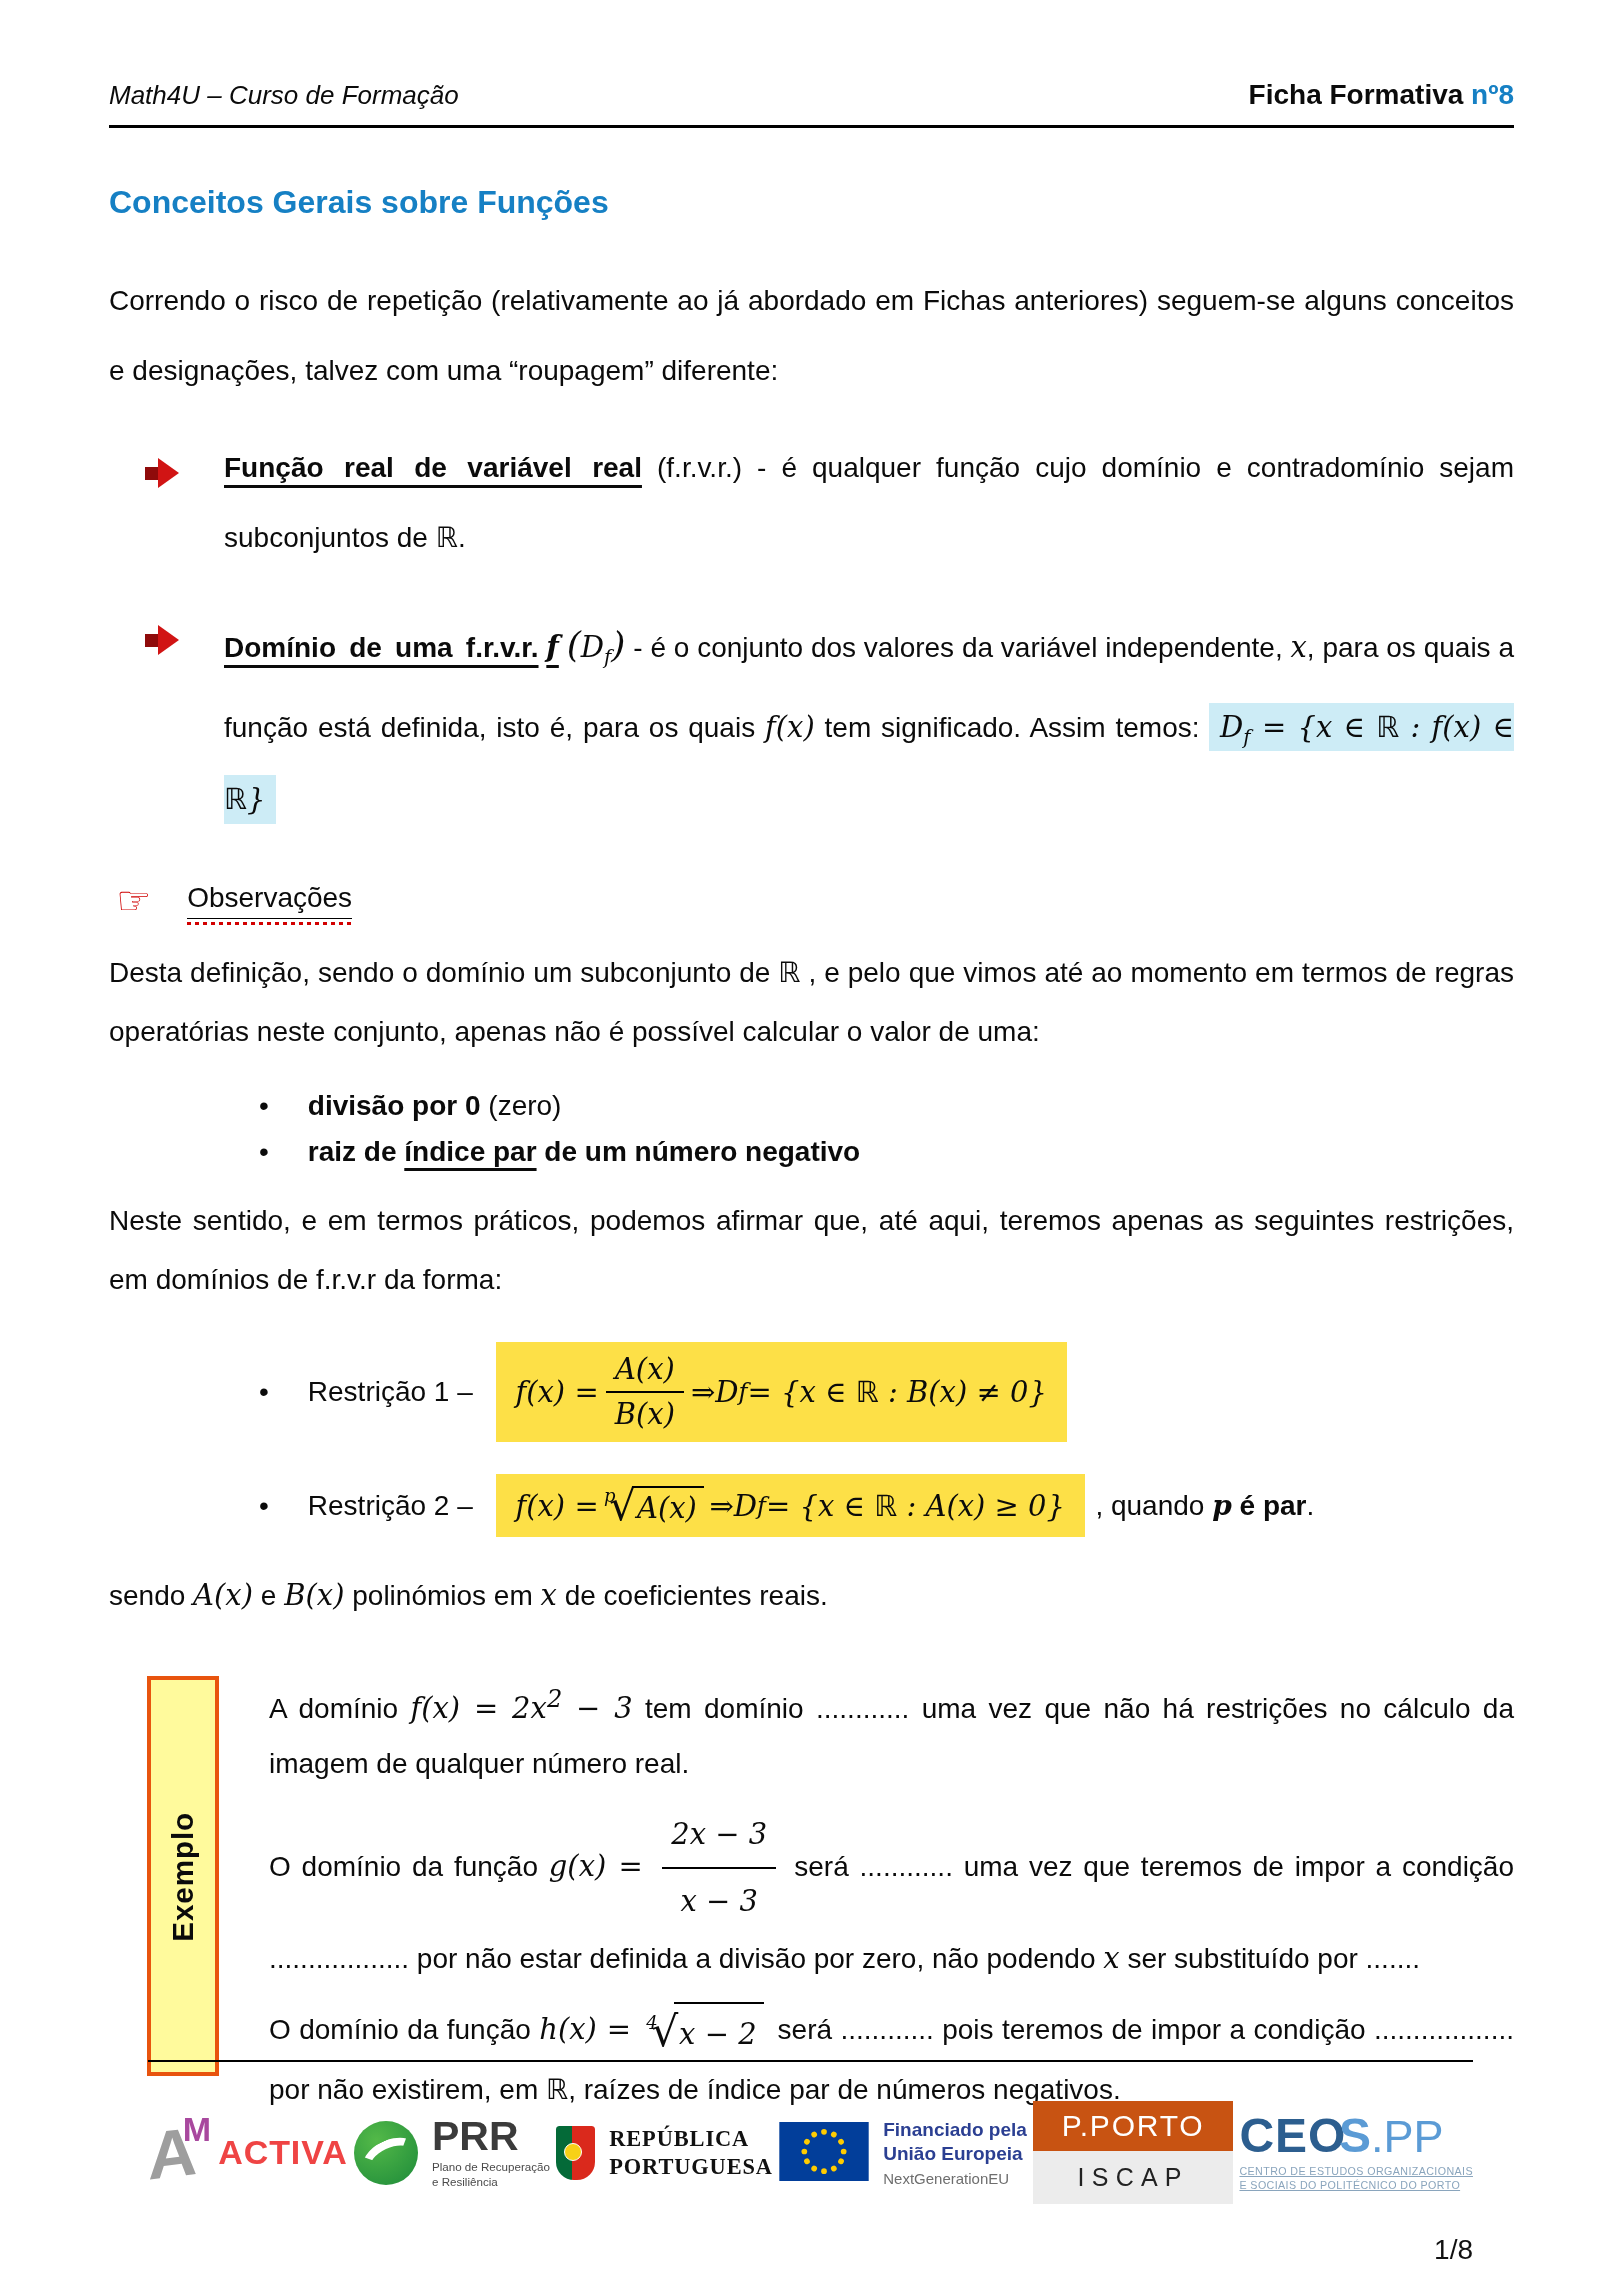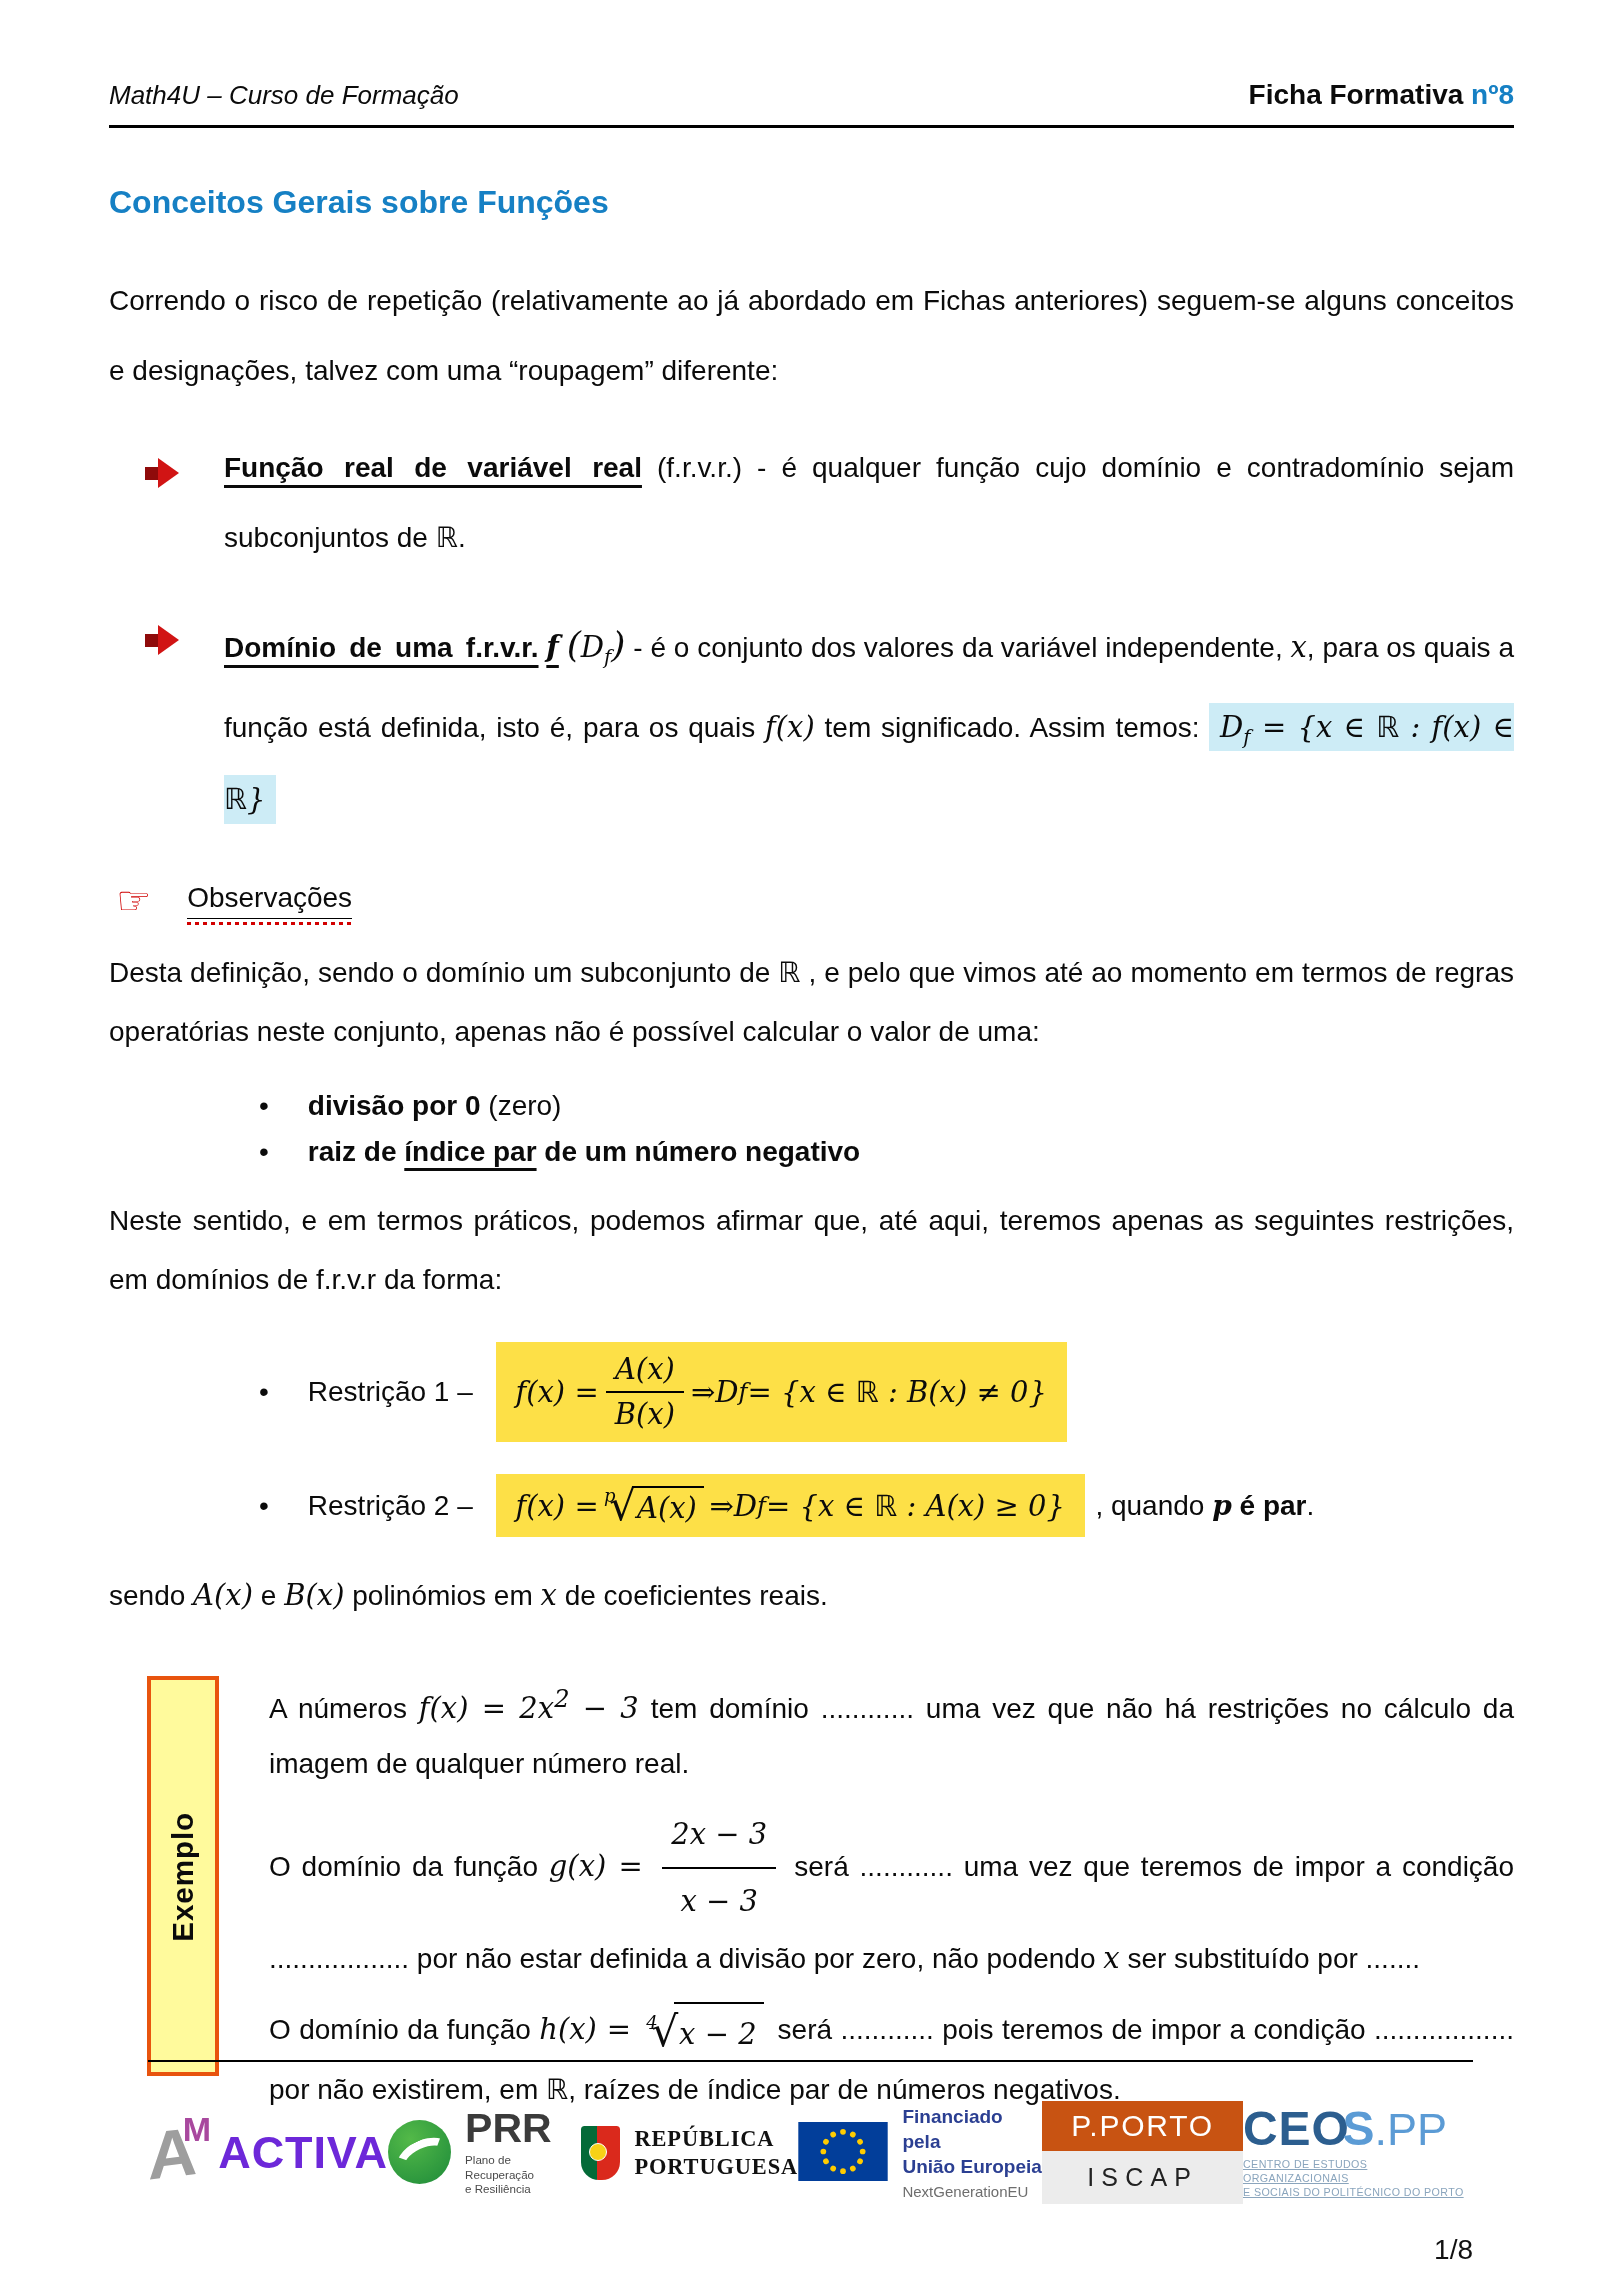--- a/index.html
+++ b/index.html
@@ -73,21 +73,21 @@
   .ex-content p{margin:0 0 14.3px;}
 
   
   .footer{position:absolute;left:148px;right:148px;top:2060px;border-top:2.7px solid #000;}
   .logos{display:flex;align-items:center;justify-content:space-between;margin-top:39px;}
   .logo{display:flex;align-items:center;}
 
   .activa-a{display:inline-block;color:#9e9e9e;font-size:68px;font-weight:bold;
             transform:skew(-6deg) rotate(-7deg);line-height:1;}
   .activa-m{color:#a8489e;font-size:34px;font-weight:bold;position:relative;top:-23px;left:-14.3px;}
-  .activa-text{color:#6d28d9;font-size:45px;font-weight:bold;margin-left:-7.2px;letter-spacing:0.9px;}
+  .activa-text{color:#ef4444;font-size:34px;font-weight:bold;margin-left:-7.2px;letter-spacing:0.9px;}
 
   .prr-ball{width:64px;height:64px;border-radius:50%;
             background:radial-gradient(circle at 35% 30%,#53b948,#1d8a3a);position:relative;margin-right:14.3px;}
   .prr-ball::after{content:"";position:absolute;left:7.2px;top:19.7px;width:43px;height:21.5px;
             border:8px solid transparent;border-top-color:#fff;border-radius:50%;transform:rotate(-25deg);}
   .prr-abbr{font-size:41px;font-weight:bold;color:#3b3b3b;line-height:1;}
   .prr-small{font-size:11.6px;color:#4a4a4a;margin-top:3.6px;line-height:1.25;}
 
   .pt-flag{width:39px;height:54px;background:linear-gradient(90deg,#046a38 0 40%,#da291c 40% 100%);
            border-radius:3.6px 3.6px 18px 18px;position:relative;margin-right:14.3px;}
@@ -195,21 +195,21 @@
   <p class="sendo">
     <span>sendo </span><span class="m">A(x)</span><span> e </span><span class="m">B(x)</span><span> polinómios em </span><span class="m">x</span><span> de coeficientes reais.</span>
   </p>
 
   <div class="exemplo">
     <div class="ex-bar">
       <span class="vtext">Exemplo</span>
     </div>
     <div class="ex-content">
       <p>
-        <span>A números </span><span class="m"><span>f(x) = 2x</span><sup>2</sup><span> − 3</span></span><span> tem domínio ............ uma vez que não há restrições no cálculo da imagem de qualquer número real.</span>
+        <span>A domínio </span><span class="m"><span>f(x) = 2x</span><sup>2</sup><span> − 3</span></span><span> tem domínio ............ uma vez que não há restrições no cálculo da imagem de qualquer número real.</span>
       </p>
       <p>
         <span>O domínio da função </span><span class="m"><span>g(x) = </span><span class="frac"><span class="fr-num">2x − 3</span><span class="fr-den">x − 3</span></span></span><span> será ............ uma vez que teremos de impor a condição .................. por não estar definida a divisão por zero, não podendo </span><span class="m">x</span><span> ser substituído por .......</span>
       </p>
       <p>
         <span>O domínio da função </span><span class="m"><span>h(x) = </span><span class="radical">
               <span class="rad-idx">4</span>
               <span class="rad-sign">√</span>
               <span class="rad-body">x − 2</span>
             </span></span><span> será ............ pois teremos de impor a condição .................. por não existirem, em ℝ, raízes de índice par de números negativos.</span>

